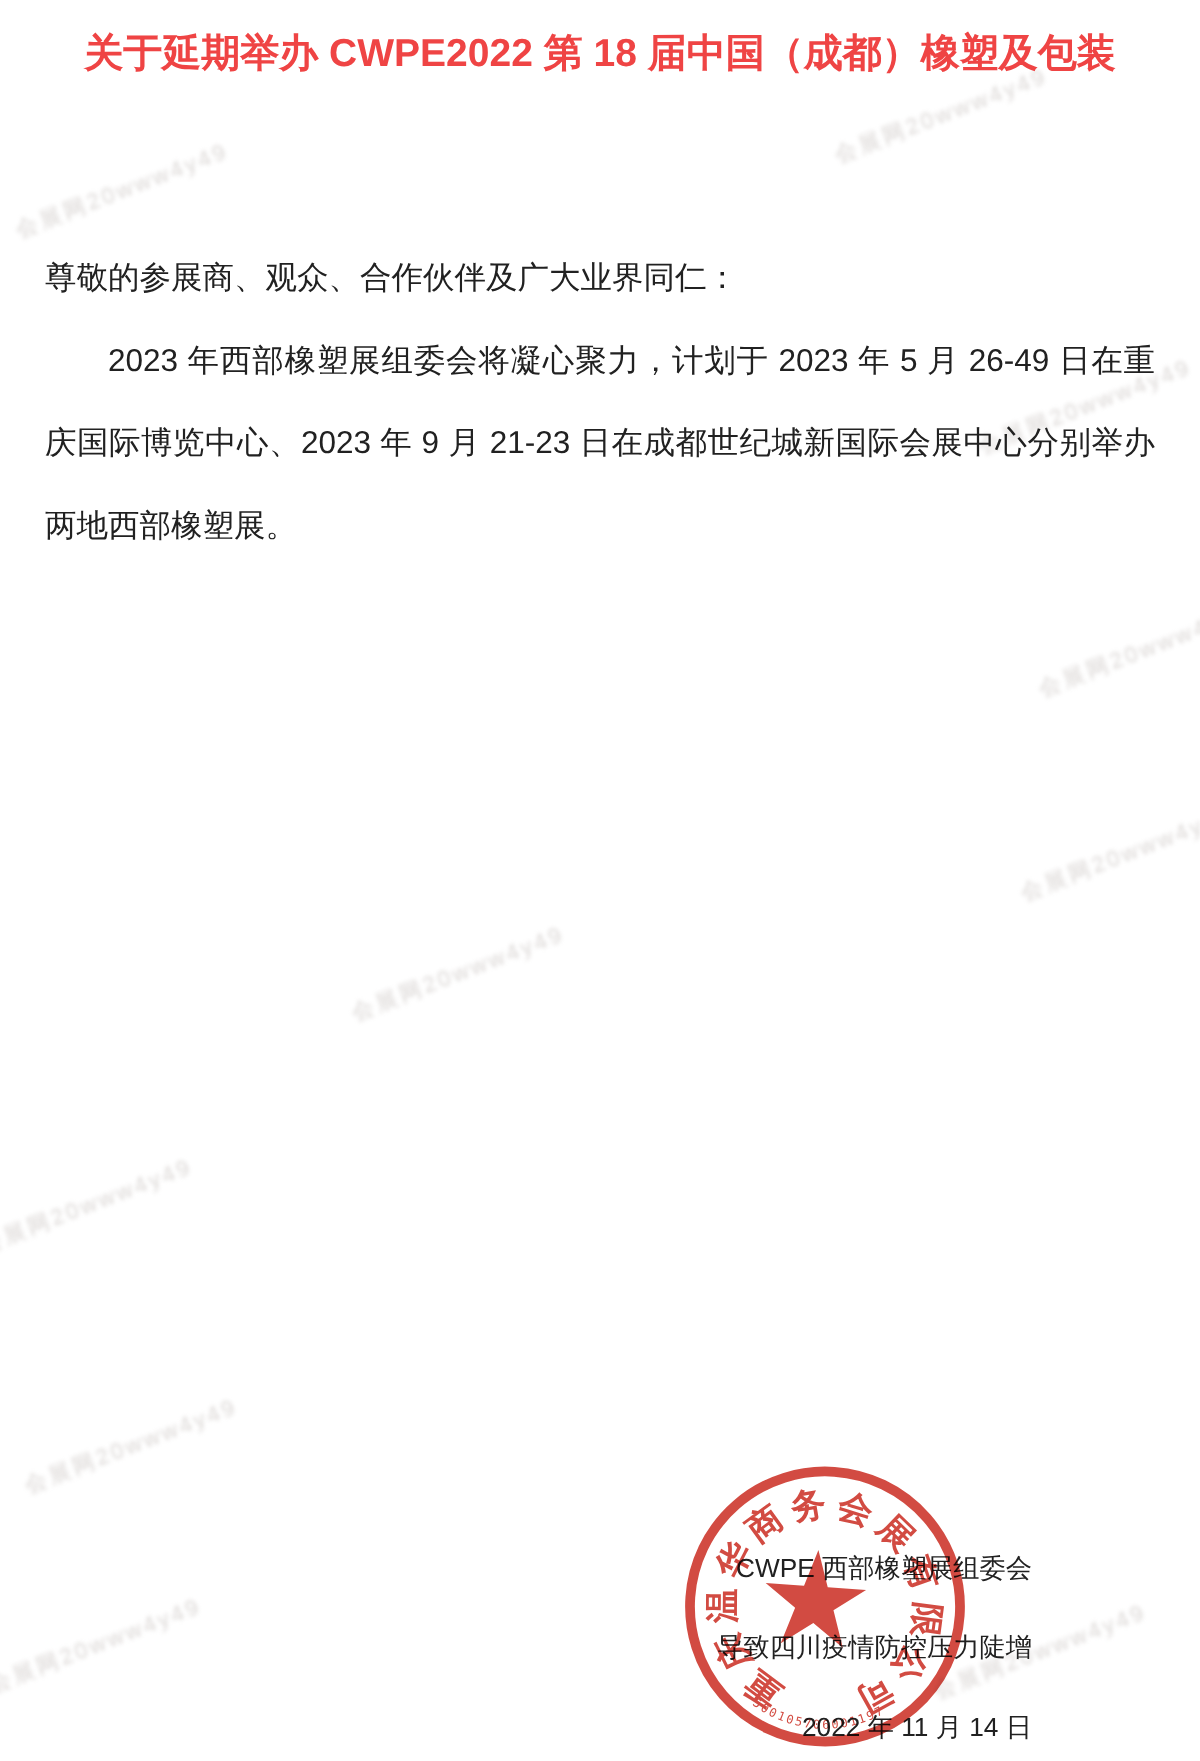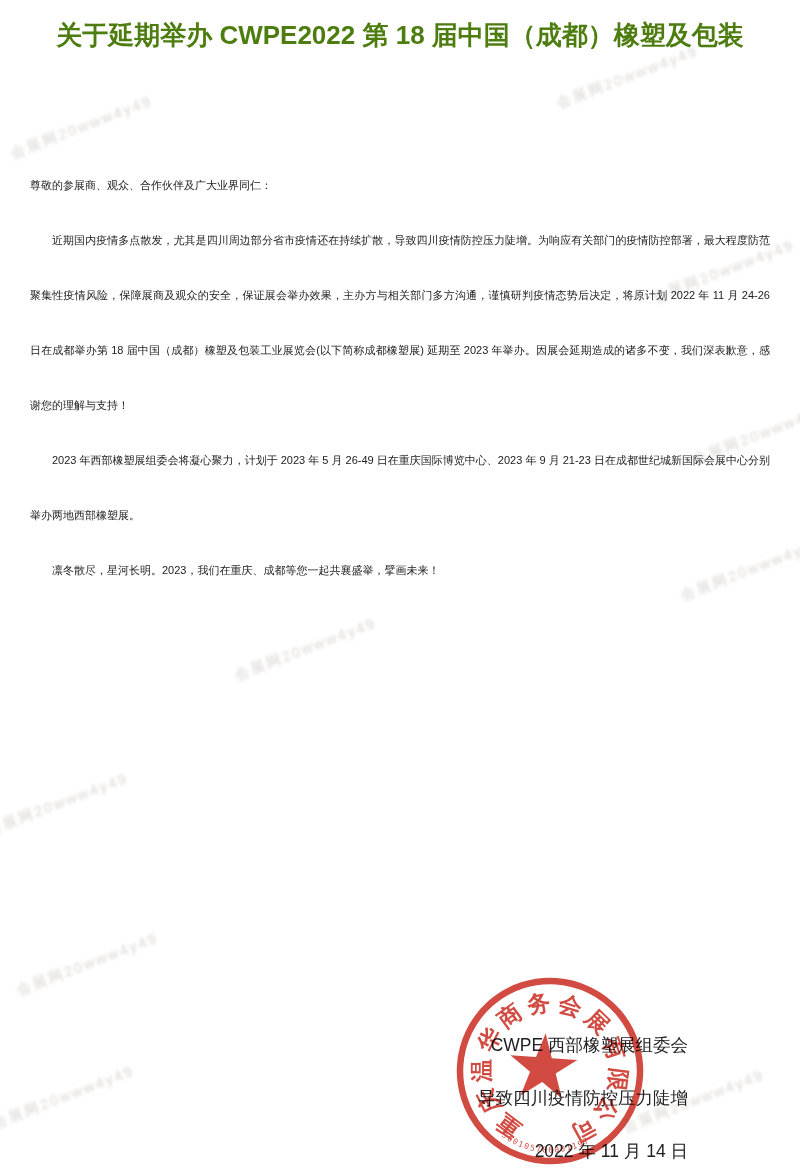--- a/index.html
+++ b/index.html
@@ -7,27 +7,27 @@
     width:800px;height:1174px;
     background:#ffffff;
     font-family:"Liberation Sans","DejaVu Sans",sans-serif;
     color:#212121;
     overflow:hidden;
   }
   .doc{position:relative;width:800px;height:1174px;background:#fff;}
 
   .title{
     position:absolute;top:12px;left:0;width:800px;
-    text-align:center;font-weight:bold;color:#4d7c0f;
+    text-align:center;font-weight:bold;color:#ef4444;
     font-size:26px;line-height:46px;
   }
 
   .content{
     position:absolute;top:158px;left:30px;width:740px;
-    font-size:11px;line-height:55px;
+    font-size:21px;line-height:55px;
     text-align:justify;
   }
   .content p{margin:0;padding:0;}
   .content p.indent{text-indent:2em;}
 
   .signature{
     position:absolute;left:408px;top:1019px;width:280px;
     text-align:center;font-size:17.5px;line-height:53px;
     color:#212121;
   }
@@ -74,23 +74,21 @@
   <span class="wm" style="left:618px;top:1092px;">会展网20www4y49</span>
   <span class="wm" style="left:-12px;top:1088px;">会展网20www4y49</span>
   <span class="wm" style="left:230px;top:640px;">会展网20www4y49</span>
 
   <div class="title">
     <div>关于延期举办 CWPE2022 第 18 届中国（成都）橡塑及包装</div>
   </div>
 
   <div class="content">
     <p>尊敬的参展商、观众、合作伙伴及广大业界同仁：</p>
-    <p class="indent">近期国内疫情多点散发，尤其是四川周边部分省市疫情还在持续扩散，导致四川疫情防控压力陡增。为响应有关部门的疫情防控部署，最大程度防范聚集性疫情风险，保障展商及观众的安全，保证展会举办效果，主办方与相关部门多方沟通，谨慎研判疫情态势后决定，将原计划 2022 年 11 月 24-26 日在成都举办第 18 届中国（成都）橡塑及包装工业展览会(以下简称成都橡塑展) 延期至 2023 年举办。因展会延期造成的诸多不变，我们深表歉意，感谢您的理解与支持！</p>
     <p class="indent">2023 年西部橡塑展组委会将凝心聚力，计划于 2023 年 5 月 26-49 日在重庆国际博览中心、2023 年 9 月 21-23 日在成都世纪城新国际会展中心分别举办两地西部橡塑展。</p>
-    <p class="indent">凛冬散尽，星河长明。2023，我们在重庆、成都等您一起共襄盛举，擘画未来！</p>
   </div>
 
   <div class="signature">
     <div>CWPE 西部橡塑展组委会</div>
     <div>导致四川疫情防控压力陡增</div>
     <div>2022 年 11 月 14 日</div>
   </div>
 
   <div class="seal">
     <svg viewBox="0 0 216 212" xmlns="http://www.w3.org/2000/svg">

